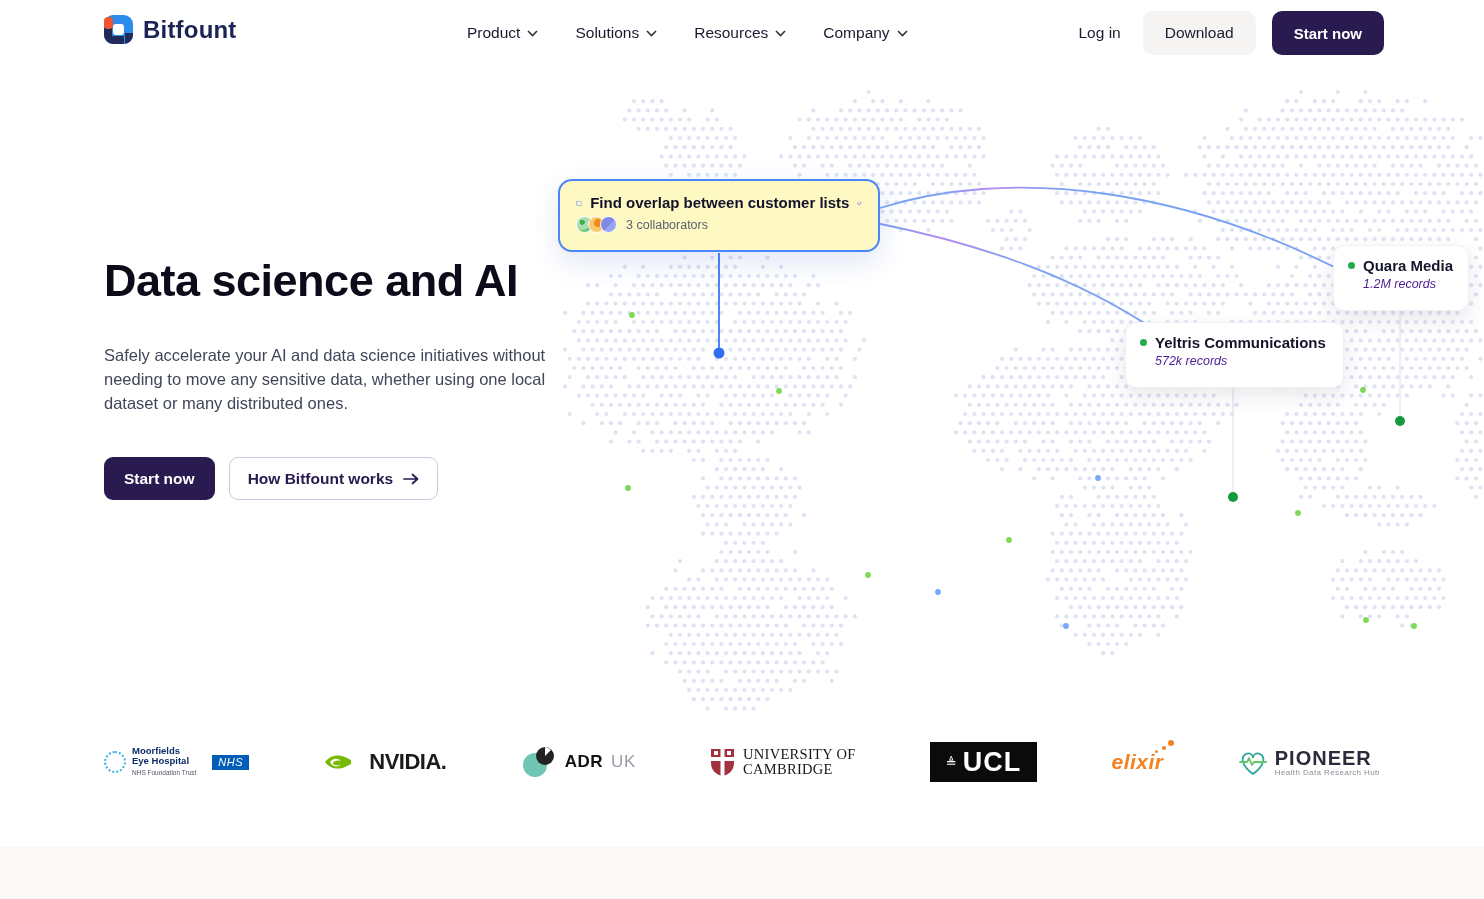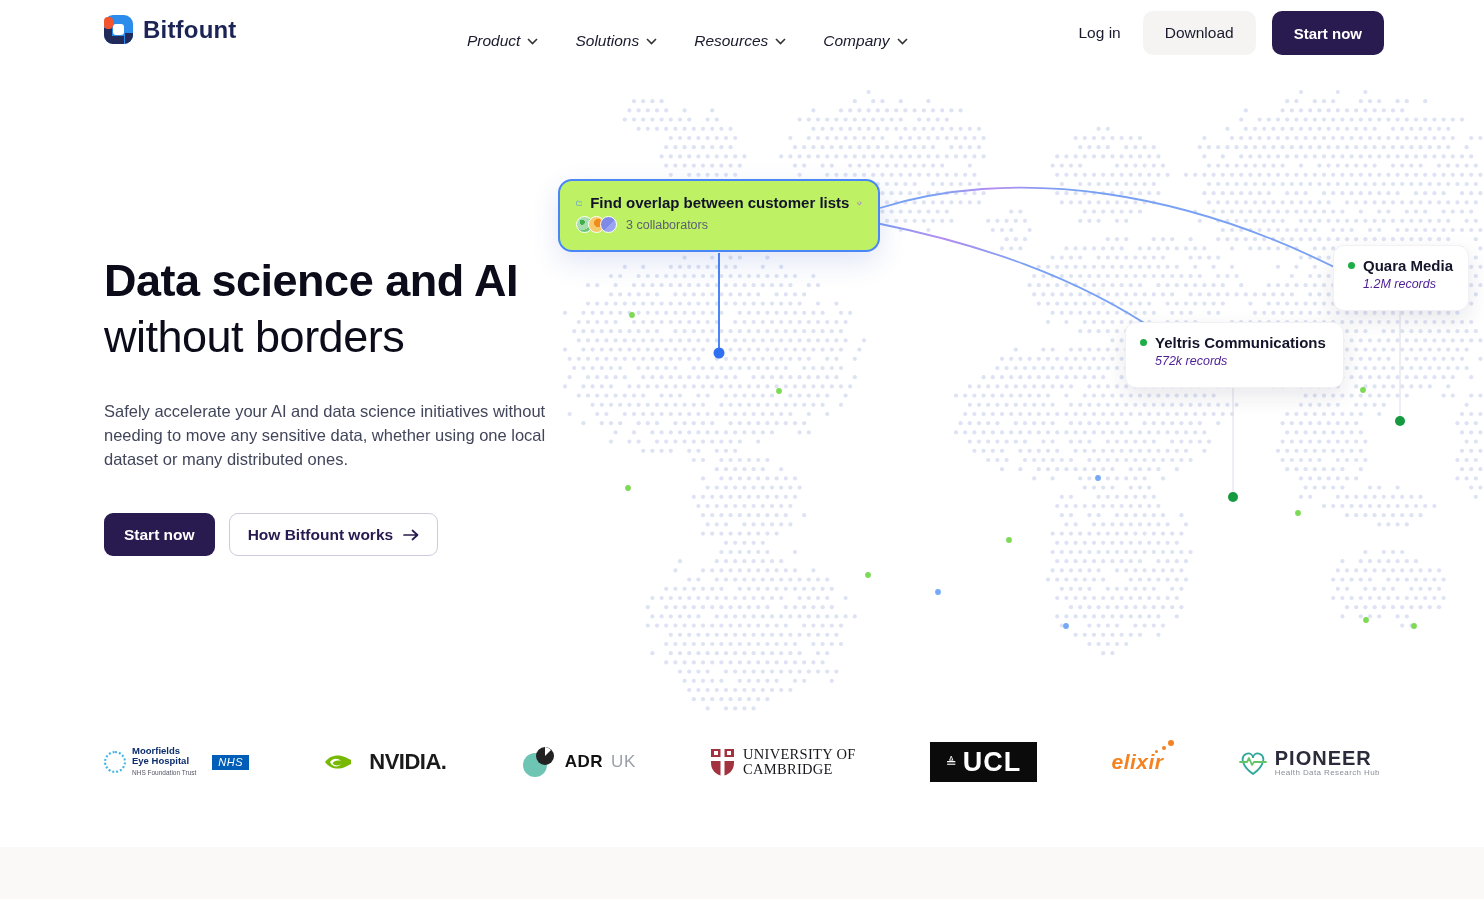--- a/index.html
+++ b/index.html
@@ -4,21 +4,21 @@
 <style>
   * { margin:0; padding:0; box-sizing:border-box; }
   html,body { background:#ffffff; }
   body { font-family:"Liberation Sans", sans-serif; color:#14142b; }
   .page { position:relative; width:1484px; height:899px; overflow:hidden; background:#fff; margin:4px auto; }
 
   
   .header { position:absolute; top:0; left:0; width:100%; height:58px; background:#fff; z-index:30; }
   .logo { position:absolute; left:103px; top:10px; display:flex; align-items:center; gap:9px; cursor:pointer; }
   .logo-word { font-size:24px; font-weight:700; color:#1c2456; letter-spacing:.2px; }
-  .nav { position:absolute; left:467px; top:8px; height:58px; display:flex; align-items:center; gap:37px;font-style:italic; }
+  .nav { position:absolute; left:467px; top:0; height:58px; display:flex; align-items:center; gap:37px; }
   .nav-item { display:flex; align-items:center; gap:7px; font-size:15.5px; color:#1a1a2e; cursor:pointer; }
   .chev { width:11px; height:7px; display:inline-block; }
   .actions { position:absolute; right:100px; top:0; height:58px; display:flex; align-items:center; gap:16px; }
   .login { font-size:15.5px; color:#1a1a2e; cursor:pointer; margin-right:6px; }
   .btn { display:inline-flex; align-items:center; justify-content:center; border-radius:10px; font-size:15px; font-weight:700; cursor:pointer; border:none; }
   .btn-ghost { background:#f5f4f2; color:#1a1a2e; height:44px; padding:0 22px; font-weight:400; font-size:15.5px; }
   .btn-dark { background:#291a4f; color:#fff; height:44px; padding:0 22px; }
 
   
   .hero { position:absolute; left:104px; top:249px; width:480px; z-index:20; }
@@ -26,21 +26,21 @@
   .hero h1 .bold { font-weight:700; display:block; }
   .hero h1 .light { font-weight:400; display:block; }
   .hero-desc { margin-top:34px; width:465px; font-size:16.5px; line-height:24px; color:#42465a; }
   .hero-ctas { margin-top:42px; display:flex; gap:14px; }
   .btn-primary { background:#291a4f; color:#fff; height:43px; padding:0 20px; border-radius:9px; font-size:15.5px; font-weight:700; }
   .btn-outline { background:#fff; color:#291a4f; height:43px; padding:0 18px; border-radius:9px; font-size:15.5px; font-weight:700; border:1px solid #cfcade; display:inline-flex; align-items:center; gap:10px; cursor:pointer; }
 
   
   .map-svg { position:absolute; left:0; top:0; width:1484px; height:899px; z-index:1; pointer-events:none; }
 
-  .task-card { position:absolute; left:558px; top:175px; width:322px; height:73px; background:#bef264; border:2px solid #4a86f7; border-radius:14px; box-shadow:0 10px 28px rgba(44,78,190,.14); z-index:10; padding:13px 16px 0 16px; }
+  .task-card { position:absolute; left:558px; top:175px; width:322px; height:73px; background:#fef9c3; border:2px solid #4a86f7; border-radius:14px; box-shadow:0 10px 28px rgba(44,78,190,.14); z-index:10; padding:13px 16px 0 16px; }
   .task-row1 { display:flex; align-items:center; gap:8px; }
   .task-title { font-size:15px; font-weight:700; color:#12122b; white-space:nowrap; }
   .spinner { margin-left:auto; width:14px; height:14px; }
   .task-row2 { display:flex; align-items:center; margin-top:5px; }
   .avatars { display:flex; }
   .avatar { width:17px; height:17px; border-radius:50%; border:1.5px solid #fff; }
   .avatar + .avatar { margin-left:-5px; }
   .av1 { background:radial-gradient(circle at 35% 35%, #3fae4e 18%, #a9dfae 19% 55%, #6cc676 56%); }
   .av2 { background:radial-gradient(circle at 60% 40%, #f08c1e 30%, #f8c96b 31%); }
   .av3 { background:linear-gradient(135deg,#7f8ae6 55%, #9aa5f2 55%); }
@@ -137,21 +137,20 @@
     <div class="actions">
       <span class="login">Log in</span>
       <button class="btn btn-ghost">Download</button>
       <button class="btn btn-dark">Start now</button>
     </div>
   </header>
 
   <section class="hero">
     <h1>
       <span class="bold">Data science and AI</span>
-      <span class="light">without borders</span>
     </h1>
     <p class="hero-desc">Safely accelerate your AI and data science initiatives without needing to move any sensitive data, whether using one local dataset or many distributed ones.</p>
     <div class="hero-ctas">
       <button class="btn btn-primary">Start now</button>
       <button class="btn-outline">
         <span>How Bitfount works</span>
         <svg width="16" height="12" viewBox="0 0 16 12">
             <path d="M1 6 h13 M9.5 1.5 L14.5 6 L9.5 10.5" fill="none" stroke="#291a4f" stroke-width="1.7" stroke-linecap="round" stroke-linejoin="round"></path>
           </svg>
       </button>

